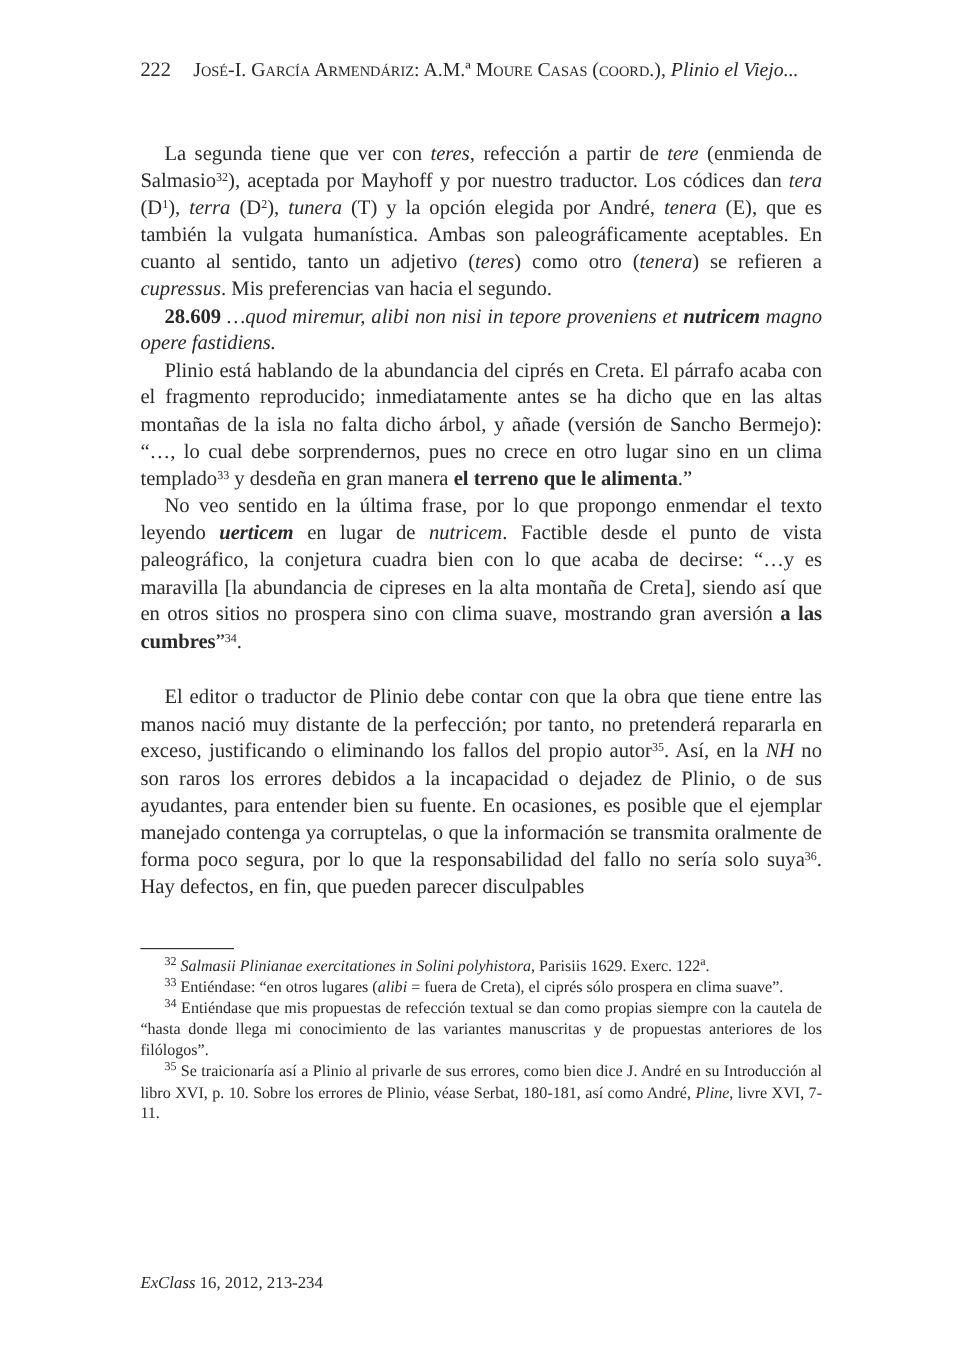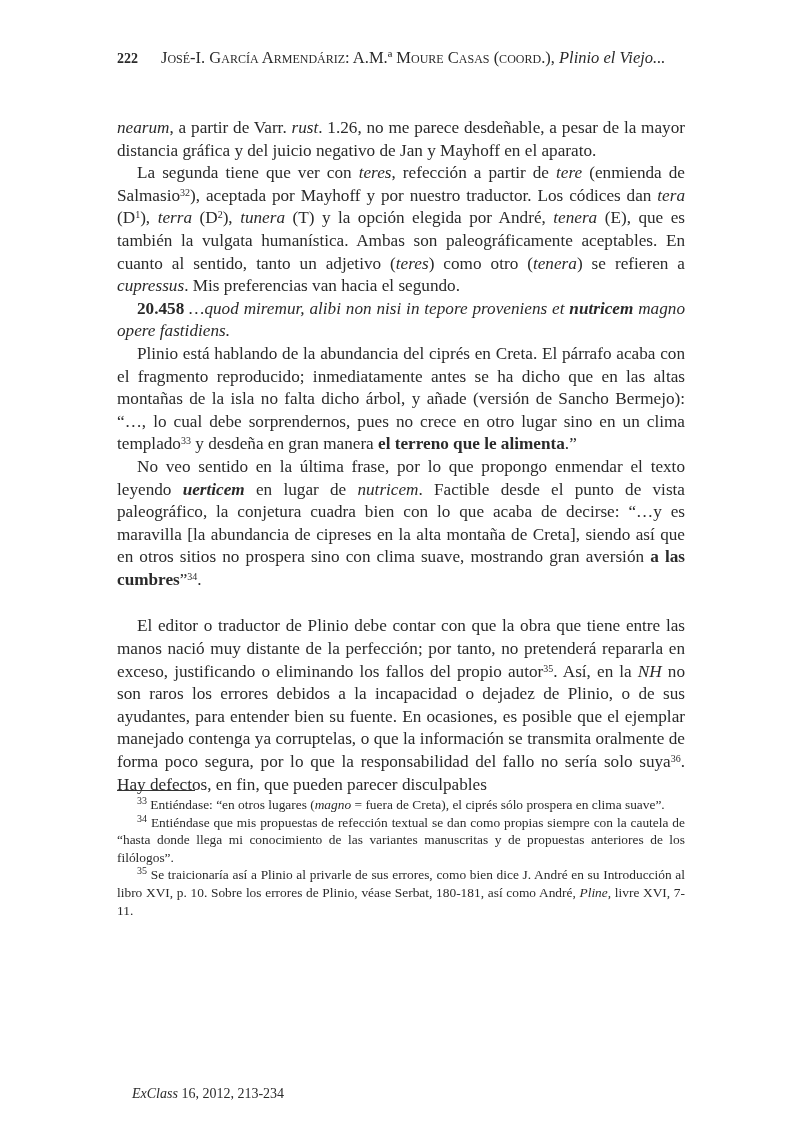--- a/index.html
+++ b/index.html
@@ -1,58 +1,58 @@
 <!DOCTYPE html>
 <html><head>
 <meta charset="utf-8">
 <style>
   html, body { margin:0; padding:0; background:#ffffff; }
   body { width:800px; height:1129px; position:relative; overflow:hidden; color:#2a2a2a;
          font-family:"Liberation Serif","DejaVu Serif",serif; }
   .header { position:absolute; left:117px; top:48px; font-size:16.5px; white-space:nowrap; }
-  .header .pnum { display:inline-block; width:44px; font-size:14px;font-weight:bold; }
+  .header .pnum { display:inline-block; width:44px; font-size:17px; }
   .sc { font-variant:small-caps;margin-top:19px; }
   .body-text { position:absolute; left:117px; top:117px; width:568px; font-size:17.2px; line-height:22.6px; text-align:justify; }
   .body-text p { margin:0; }
   .indent { text-indent:20px; }
   .gap { height:24px; }
   sup { font-size:10px; line-height:0; vertical-align:5px; }
   .fn-rule { position:absolute; left:117px; top:790px; width:78px; border-top:1px solid #333; }
   .footnotes { position:absolute; left:117px; top:796px; width:568px; font-size:13.4px; line-height:17.6px; text-align:justify; }
   .footnotes p { margin:0; }
   .fn { text-indent:20px; }
-  .footer { position:absolute; left:132px; top:1062px; font-size:14px;margin-top:24px; }
+  .footer { position:absolute; left:117px; top:1062px; font-size:14px; }
   i { font-style:italic;text-align:right; }
   b { font-weight:bold; }
 </style>
 </head>
 <body>
 
 <div class="header">
   <span class="pnum">222</span><span class="sc">José-I. García Armendáriz: A.M.ª Moure Casas (coord.),</span> <i>Plinio el Viejo...</i>
 </div>
 
 <div class="body-text">
-  <p><i>nearum</i><span>, a partir de Varr. </span><i>rust</i><span>. 1.26, no me parece desdeñable, a pesar de la mayor distancia gráfica y del juicio negativo de Jan y Mayhoff en el aparato.</span></p>
 
   <p class="indent"><span>La segunda tiene que ver con </span><i>teres</i><span>, refección a partir de </span><i>tere</i><span> (enmienda de Salmasio</span><sup>32</sup><span>), aceptada por Mayhoff y por nuestro traductor. Los códices dan </span><i>tera</i><span> (D</span><sup>1</sup><span>), </span><i>terra</i><span> (D</span><sup>2</sup><span>), </span><i>tunera</i><span> (T) y la opción elegida por André, </span><i>tenera</i><span> (E), que es también la vulgata humanística. Ambas son paleográficamente aceptables. En cuanto al sentido, tanto un adjetivo (</span><i>teres</i><span>) como otro (</span><i>tenera</i><span>) se refieren a </span><i>cupressus</i><span>. Mis preferencias van hacia el segundo.</span></p>
 
-  <p class="indent"><b>20.458</b><i> …quod miremur, alibi non nisi in tepore proveniens et </i><b><i>nutricem</i></b><i> magno opere fastidiens.</i></p>
+  <p class="indent"><b>28.609</b><i> …quod miremur, alibi non nisi in tepore proveniens et </i><b><i>nutricem</i></b><i> magno opere fastidiens.</i></p>
 
   <p class="indent"><span>Plinio está hablando de la abundancia del ciprés en Creta. El párrafo acaba con el fragmento reproducido; inmediatamente antes se ha dicho que en las altas montañas de la isla no falta dicho árbol, y añade (versión de Sancho Bermejo): “…, lo cual debe sorprendernos, pues no crece en otro lugar sino en un clima templado</span><sup>33</sup><span> y desdeña en gran manera </span><b>el terreno que le alimenta</b><span>.”</span></p>
 
   <p class="indent"><span>No veo sentido en la última frase, por lo que propongo enmendar el texto leyendo </span><b><i>uerticem</i></b><span> en lugar de </span><i>nutricem</i><span>. Factible desde el punto de vista paleográfico, la conjetura cuadra bien con lo que acaba de decirse: “…y es maravilla [la abundancia de cipreses en la alta montaña de Creta], siendo así que en otros sitios no prospera sino con clima suave, mostrando gran aversión </span><b>a las cumbres</b><span>”</span><sup>34</sup><span>.</span></p>
 
   <div class="gap"></div>
 
 
   <p class="indent"><span>El editor o traductor de Plinio debe contar con que la obra que tiene entre las manos nació muy distante de la perfección; por tanto, no pretenderá repararla en exceso, justificando o eliminando los fallos del propio autor</span><sup>35</sup><span>. Así, en la </span><i>NH</i><span> no son raros los errores debidos a la incapacidad o dejadez de Plinio, o de sus ayudantes, para entender bien su fuente. En ocasiones, es posible que el ejemplar manejado contenga ya corruptelas, o que la información se transmita oralmente de forma poco segura, por lo que la responsabilidad del fallo no sería solo suya</span><sup>36</sup><span>. Hay defectos, en fin, que pueden parecer disculpables</span></p>
 </div>
 
 <div class="fn-rule"></div>
 
 <div class="footnotes">
-  <p class="fn"><sup>33</sup><span> Entiéndase: “en otros lugares (</span><i>magno</i><span> = fuera de Creta), el ciprés sólo prospera en clima suave”.</span></p>
+  <p class="fn"><sup>32</sup><i> Salmasii Plinianae exercitationes in Solini polyhistora</i><span>, Parisiis 1629. Exerc. 122</span><sup>a</sup><span>.</span></p>
+  <p class="fn"><sup>33</sup><span> Entiéndase: “en otros lugares (</span><i>alibi</i><span> = fuera de Creta), el ciprés sólo prospera en clima suave”.</span></p>
   <p class="fn"><sup>34</sup><span> Entiéndase que mis propuestas de refección textual se dan como propias siempre con la cautela de “hasta donde llega mi conocimiento de las variantes manuscritas y de propuestas anteriores de los filólogos”.</span></p>
   <p class="fn"><sup>35</sup><span> Se traicionaría así a Plinio al privarle de sus errores, como bien dice J. André en su Introducción al libro XVI, p. 10. Sobre los errores de Plinio, véase Serbat, 180-181, así como André, </span><i>Pline</i><span>, livre XVI, 7-11.</span></p>
 </div>
 
 <div class="footer"><i>ExClass</i><span> 16, 2012, 213-234</span></div>
 
 </body></html>

